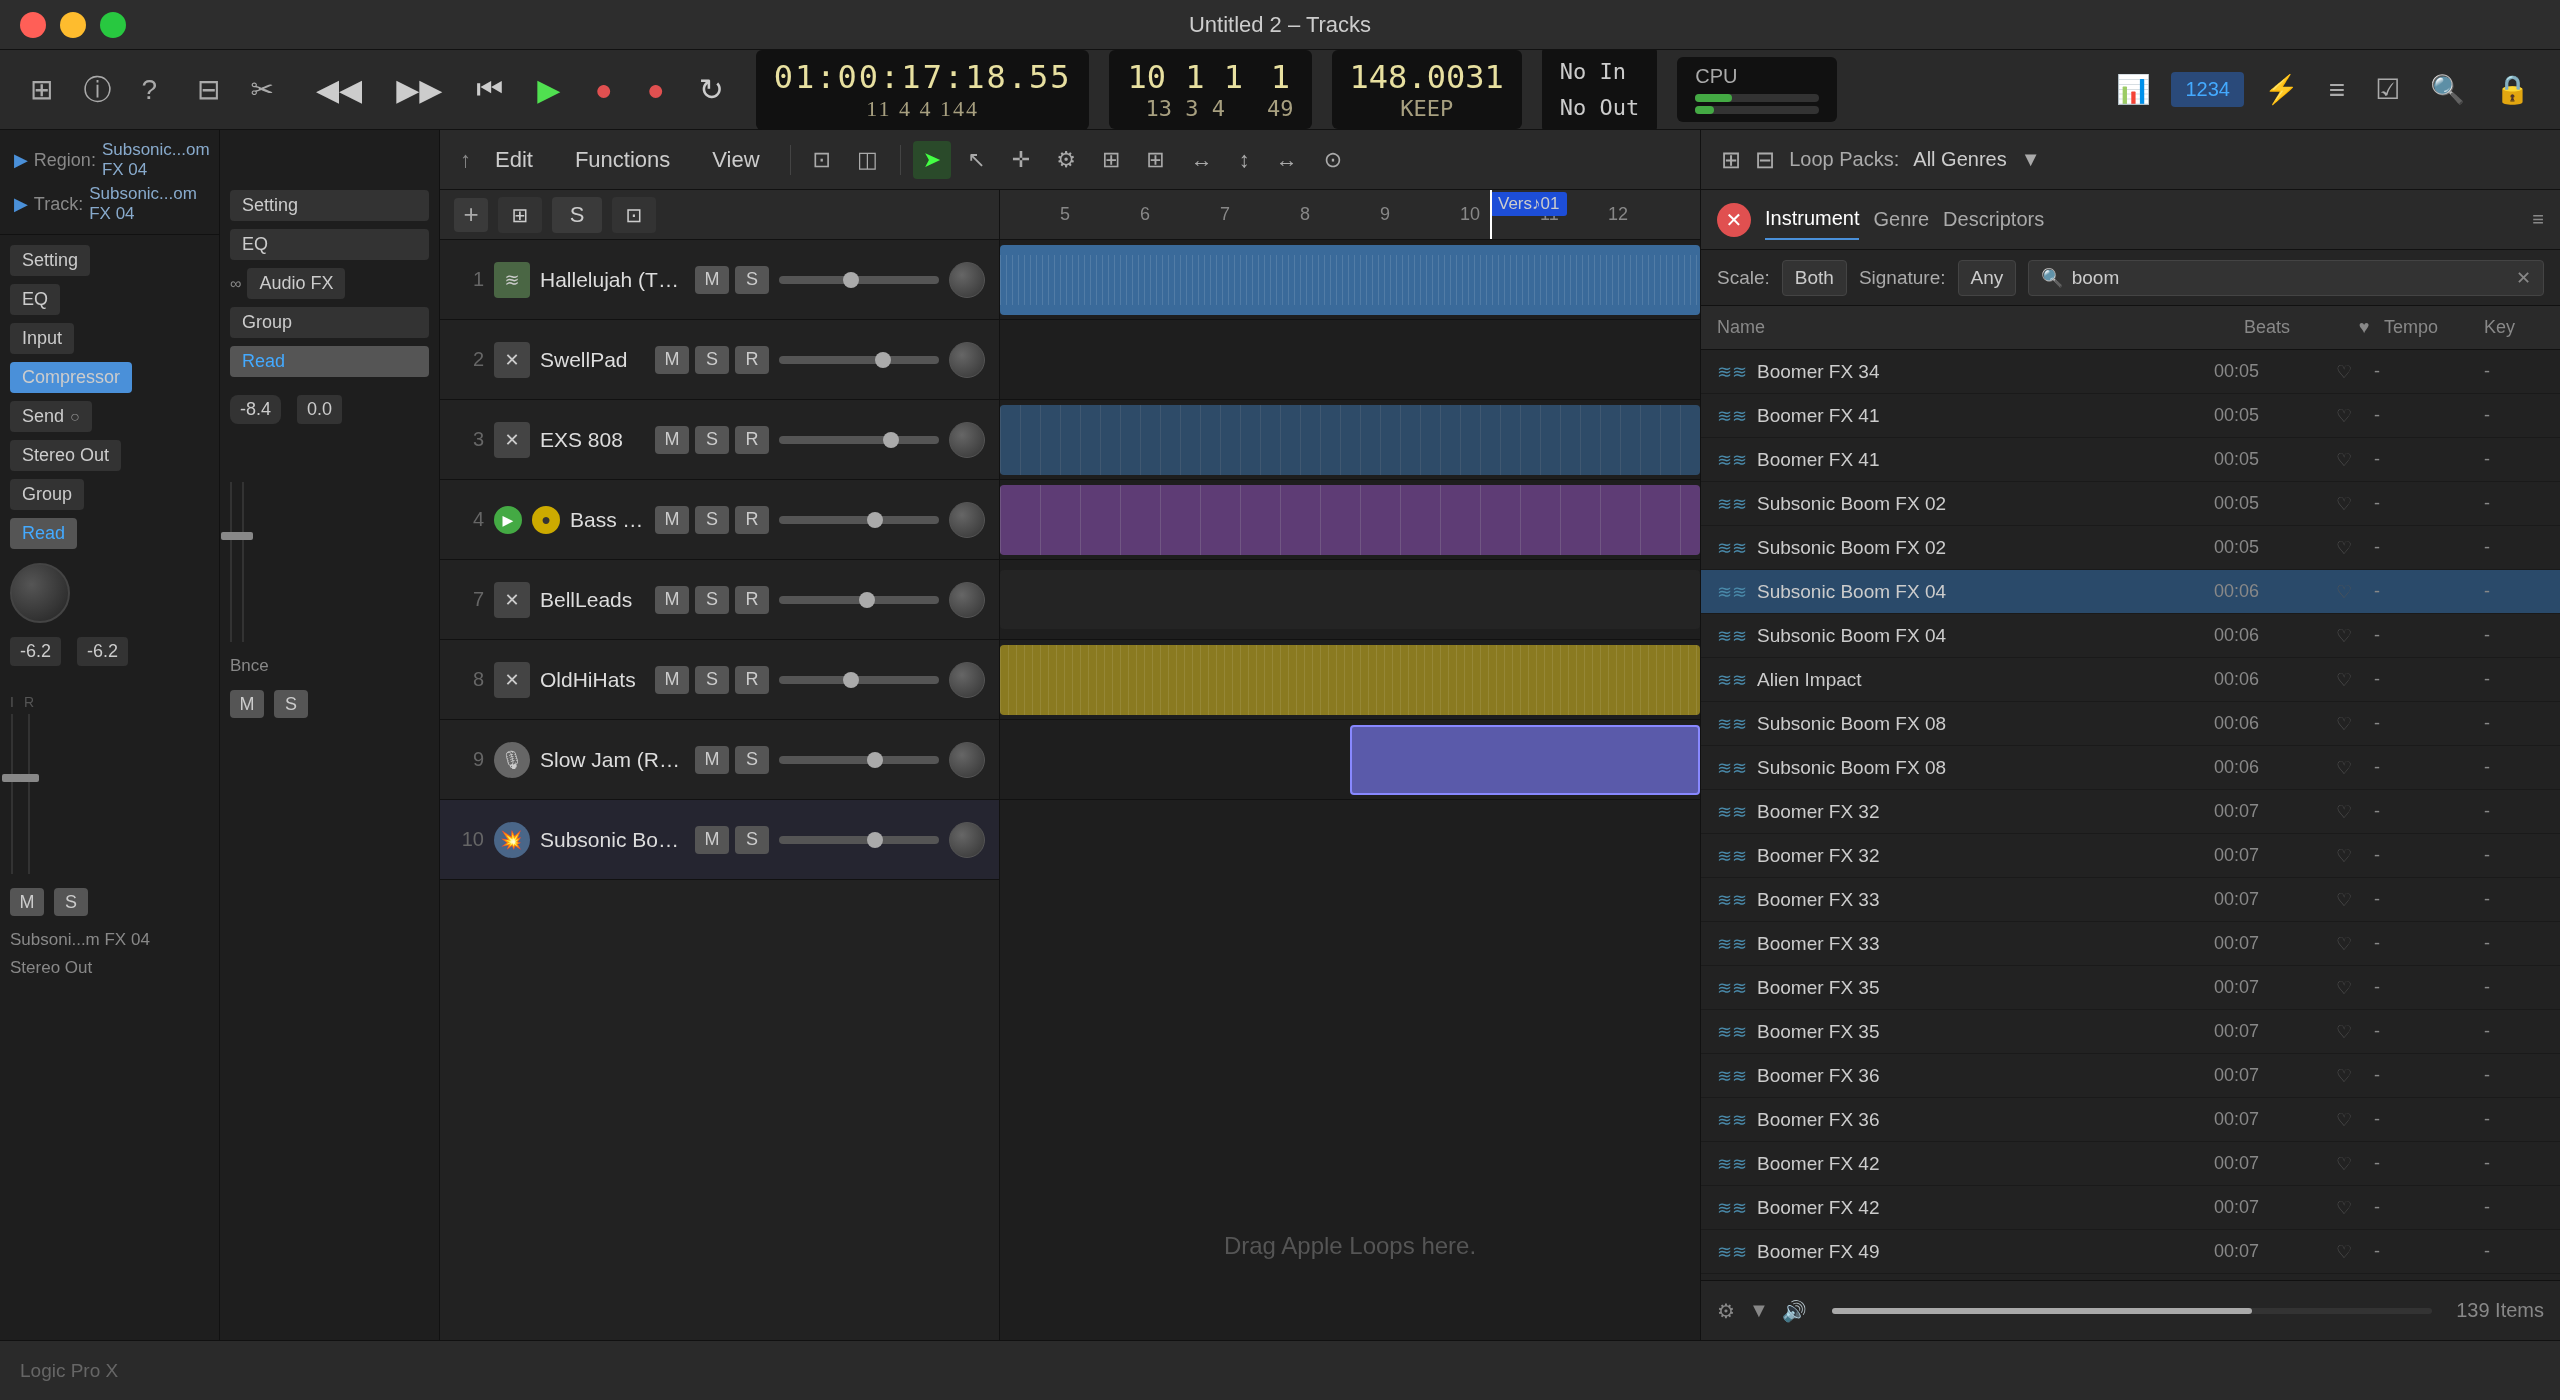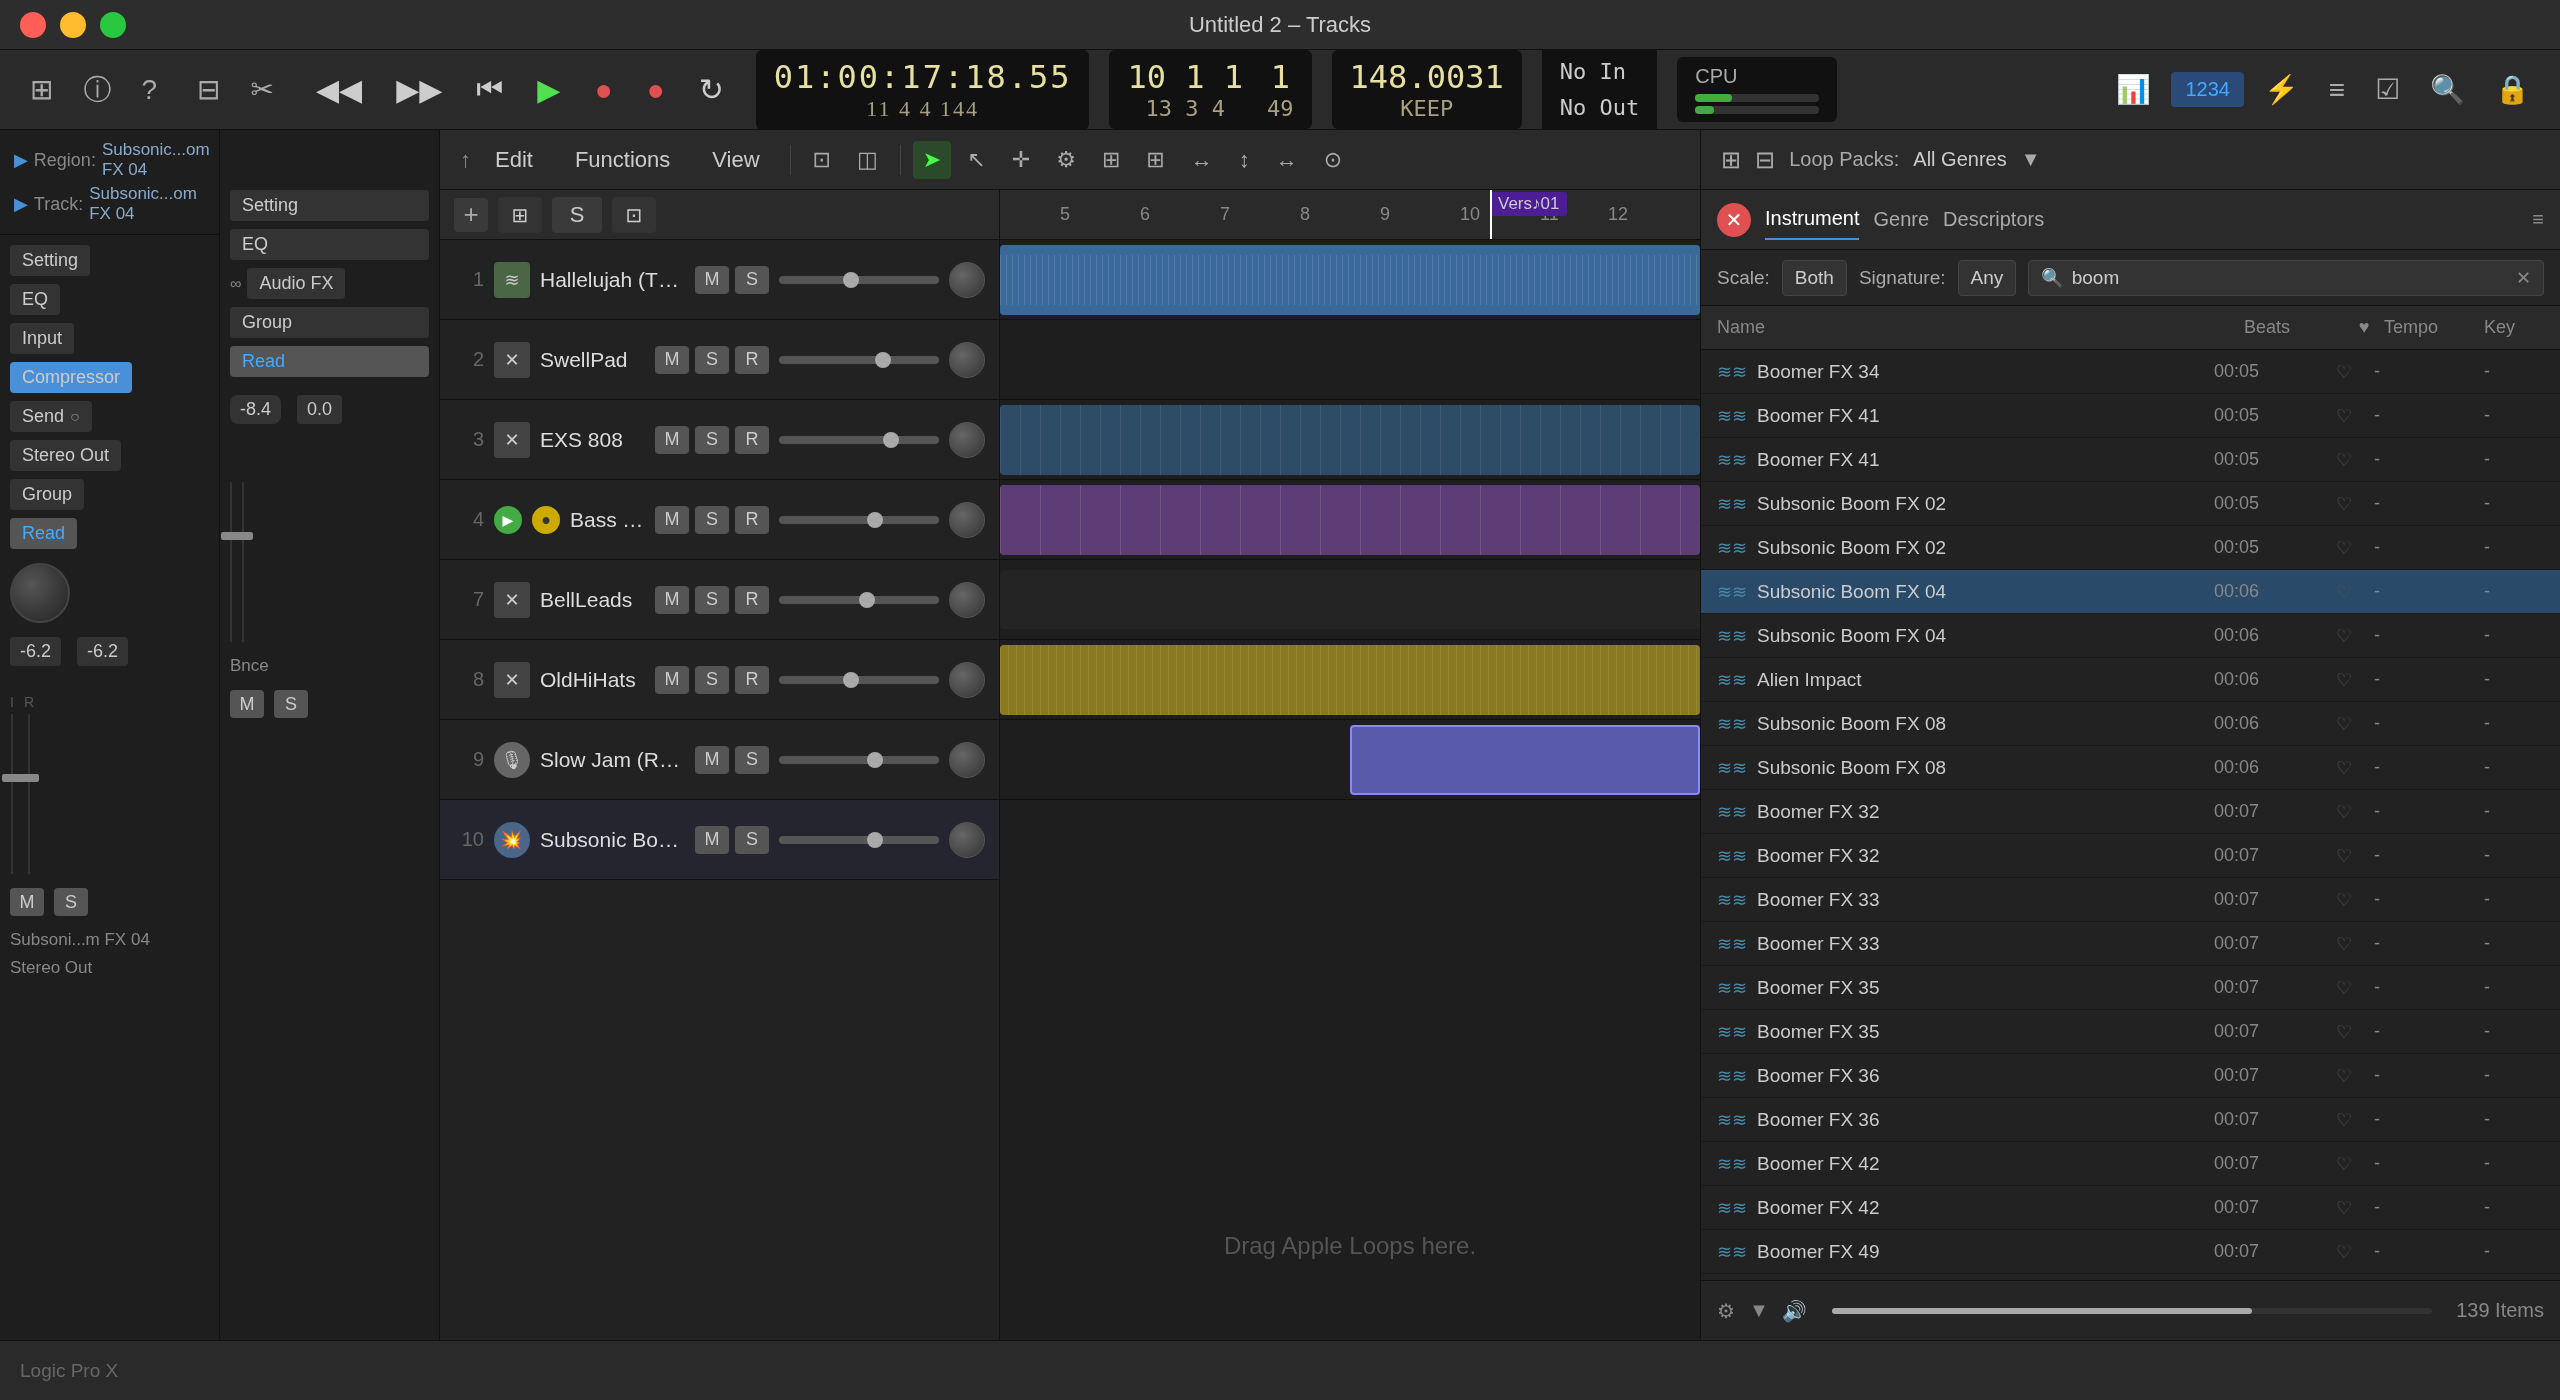--- a/index.html
+++ b/index.html
@@ -569,21 +569,21 @@
       top: 0;
       bottom: 0;
       width: 2px;
       background: #fff;
       z-index: 10;
     }
 
     .version-tag {
       position: absolute;
       top: 2px;
-      background: #4c1d95;
+      background: #1d4ed8;
       border-radius: 3px;
       padding: 2px 8px;
       font-size: 17px;
       color: #ccc;
     }
     .add-track-btn {
       width: 34px; height: 34px;
       border-radius: 4px;
       background: #3a3a3a;
       display: flex;

